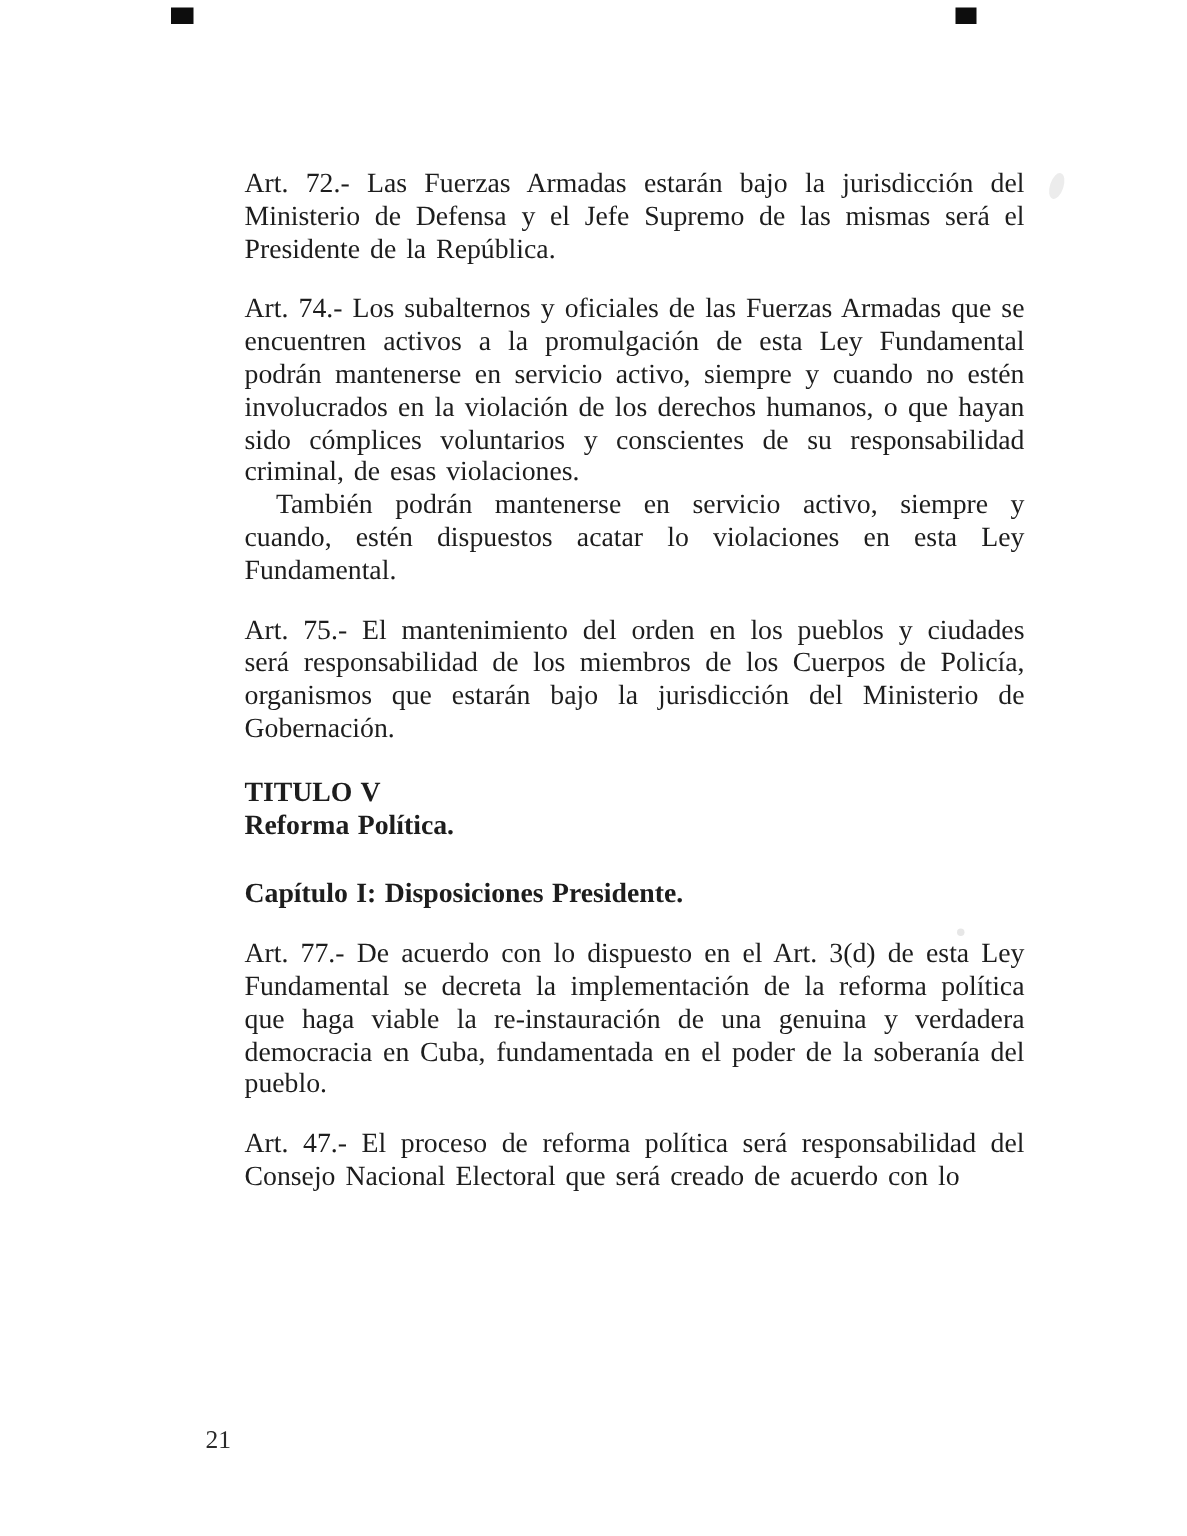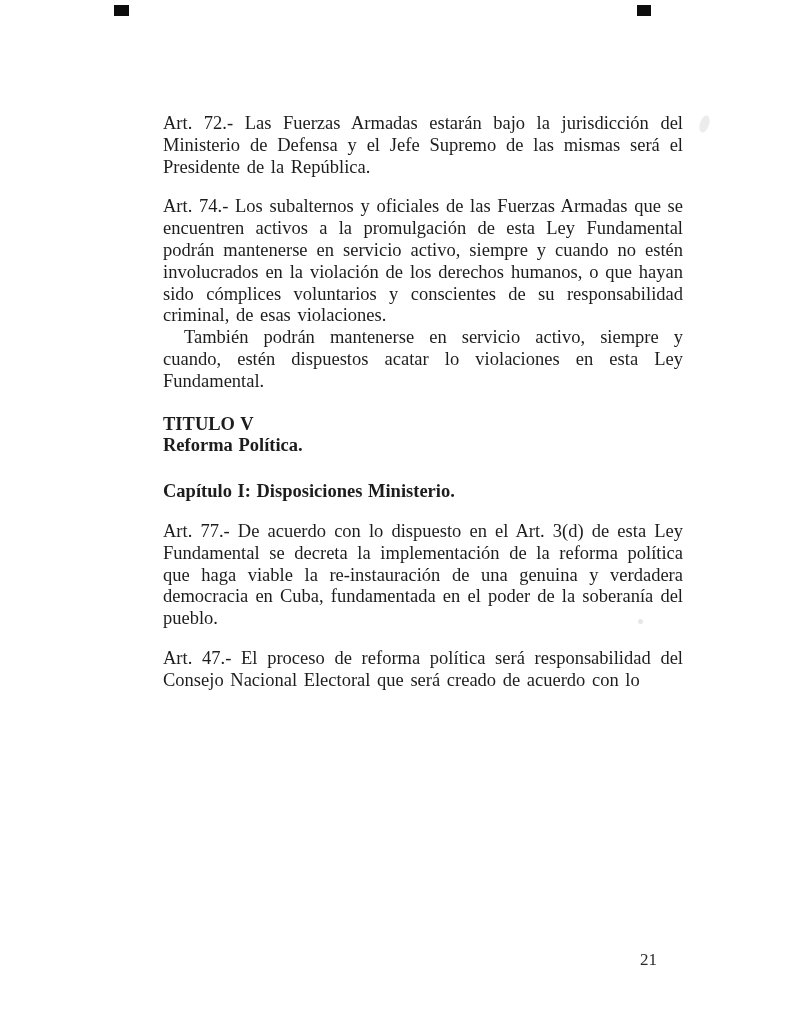--- a/index.html
+++ b/index.html
@@ -64,41 +64,42 @@
     word-spacing: 1px;
   }
   .heading.title-top { margin-top: 21px; }
   .heading.title-sub { margin-top: 0; }
   .heading.chapter   { margin-top: 24px; }
   .page-number {
     position: absolute;
     left: 137px;
     top: 950px;
     width: 520px;
-    text-align: right;
+    text-align: left;
     font-size: 17px;
     color: #2a2a2a;
   }
 </style>
 </head>
 <body>
 
 <div class="page">
 
   <div class="mark mark-tl"></div>
   <div class="mark mark-tr"></div>
   <div class="smudge"></div>
   <div class="speck"></div>
 
   <div class="text-column">
     <p class="para first">Art. 72.- Las Fuerzas Armadas estarán bajo la jurisdicción del Ministerio de Defensa y el Jefe Supremo de las mismas será el Presidente de la República.</p>
     <p class="para">Art. 74.- Los subalternos y oficiales de las Fuerzas Armadas que se encuentren activos a la promulgación de esta Ley Fundamental podrán mantenerse en servicio activo, siempre y cuando no estén involucrados en la violación de los derechos humanos, o que hayan sido cómplices voluntarios y conscientes de su responsabilidad criminal, de esas violaciones.</p>
     <p class="para cont">También podrán mantenerse en servicio activo, siempre y cuando, estén dispuestos acatar lo violaciones en esta Ley Fundamental.</p>
+    <p class="para">Art. 75.- El mantenimiento del orden en los pueblos y ciudades será responsabilidad de los miembros de los Cuerpos de Policía, organismos que estarán bajo la jurisdicción del Ministerio de Gobernación.</p>
     <h2 class="heading title-top">TITULO V</h2>
     <h2 class="heading title-sub">Reforma Política.</h2>
-    <h3 class="heading chapter">Capítulo I: Disposiciones Ministerio.</h3>
+    <h3 class="heading chapter">Capítulo I: Disposiciones Presidente.</h3>
     <p class="para">Art. 77.- De acuerdo con lo dispuesto en el Art. 3(d) de esta Ley Fundamental se decreta la implementación de la reforma política que haga viable la re-instauración de una genuina y verdadera democracia en Cuba, fundamentada en el poder de la soberanía del pueblo.</p>
     <p class="para">Art. 47.- El proceso de reforma política será responsabilidad del Consejo Nacional Electoral que será creado de acuerdo con lo</p>
   </div>
 
   <div class="page-number">21</div>
 
 </div>
 
 </body></html>

